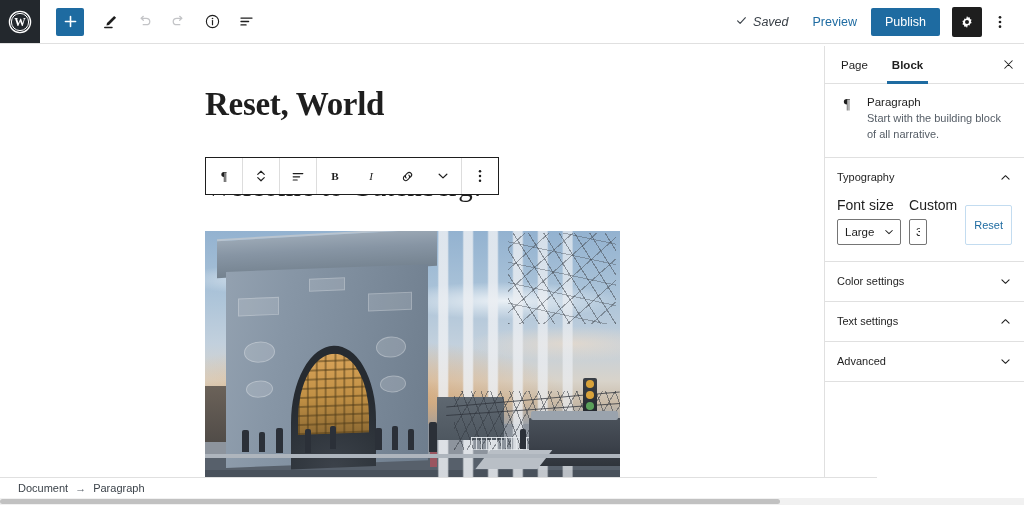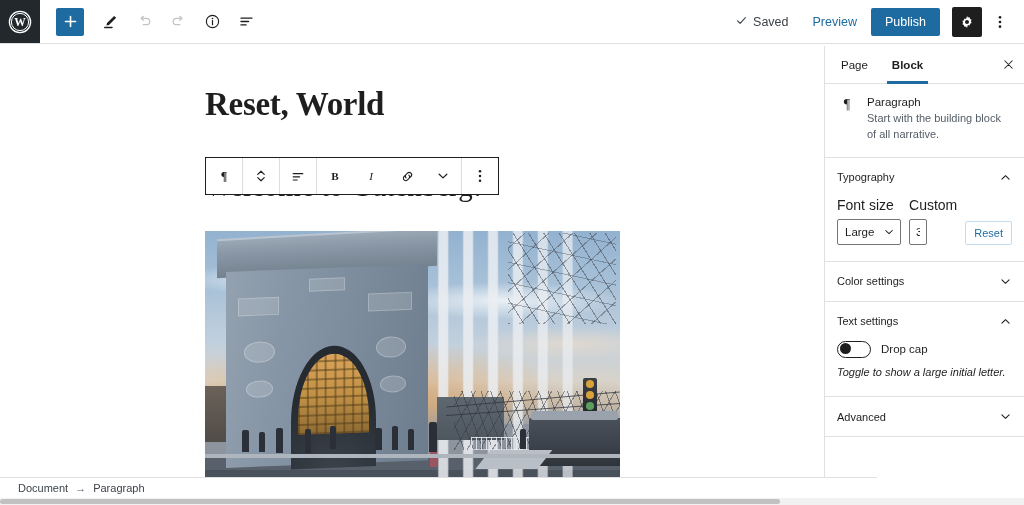--- a/index.html
+++ b/index.html
@@ -57,20 +57,21 @@
   .header-right {
     margin-left: auto;
     display: flex; align-items: center;
     padding-right: 10px; gap: 0;
   }
   .saved-indicator {
     display: flex; align-items: center; gap: 5px;
     font-size: 12.5px; color: #3c434a;
     padding: 0 10px;
     cursor: pointer;
+    font-style: italic;
   }
   .preview-link {
     font-size: 12.5px; color: #1e6ba1;
     padding: 0 14px; cursor: pointer;
     text-decoration: none;
   }
   .publish-btn {
     background: #1e6ba1; color: #fff;
     border: none; border-radius: 2px;
     font-size: 12.5px;
@@ -414,21 +415,21 @@
   .num-input {
     width: 18px; height: 26px;
     border: 1px solid #757575;
     border-radius: 2px;
     background: #fff;
     font-size: 11.5px; color: #1e1e1e;
     padding: 0 6px;
     font-family: "Liberation Sans", sans-serif;
   }
   .reset-btn {
-    height: 24px;
+    height: 40px;
     border: 1px solid #c3dcf0;
     border-radius: 2px;
     background: #fff;
     color: #1e6ba1;
     font-size: 11px;
     padding: 0 8px;
     cursor: pointer;
     font-family: "Liberation Sans", sans-serif;
     white-space: nowrap;
   }
@@ -768,29 +769,20 @@
 
     <div class="panel">
       <div class="panel-head">
         <span class="panel-title">Text settings</span>
         <span class="panel-chevron">
           <svg width="13" height="13" viewBox="0 0 16 16" aria-hidden="true">
             <path d="M3.6 10L8 5.8 12.4 10" fill="none" stroke="#1e1e1e" stroke-width="1.35" stroke-linecap="round" stroke-linejoin="round"></path>
           </svg>
         </span>
       </div>
-      <div class="panel-body">
-        <div class="toggle-row">
-          <div class="toggle">
-            <div class="toggle-knob"></div>
-          </div>
-          <span class="toggle-label">Drop cap</span>
-        </div>
-        <div class="help-text">Toggle to show a large initial letter.</div>
-      </div>
     </div>
 
     <div class="panel">
       <div class="panel-head">
         <span class="panel-title">Advanced</span>
         <span class="panel-chevron">
           <svg width="13" height="13" viewBox="0 0 16 16" aria-hidden="true">
             <path d="M3.6 6l4.4 4.2L12.4 6" fill="none" stroke="#1e1e1e" stroke-width="1.35" stroke-linecap="round" stroke-linejoin="round"></path>
           </svg>
         </span>

